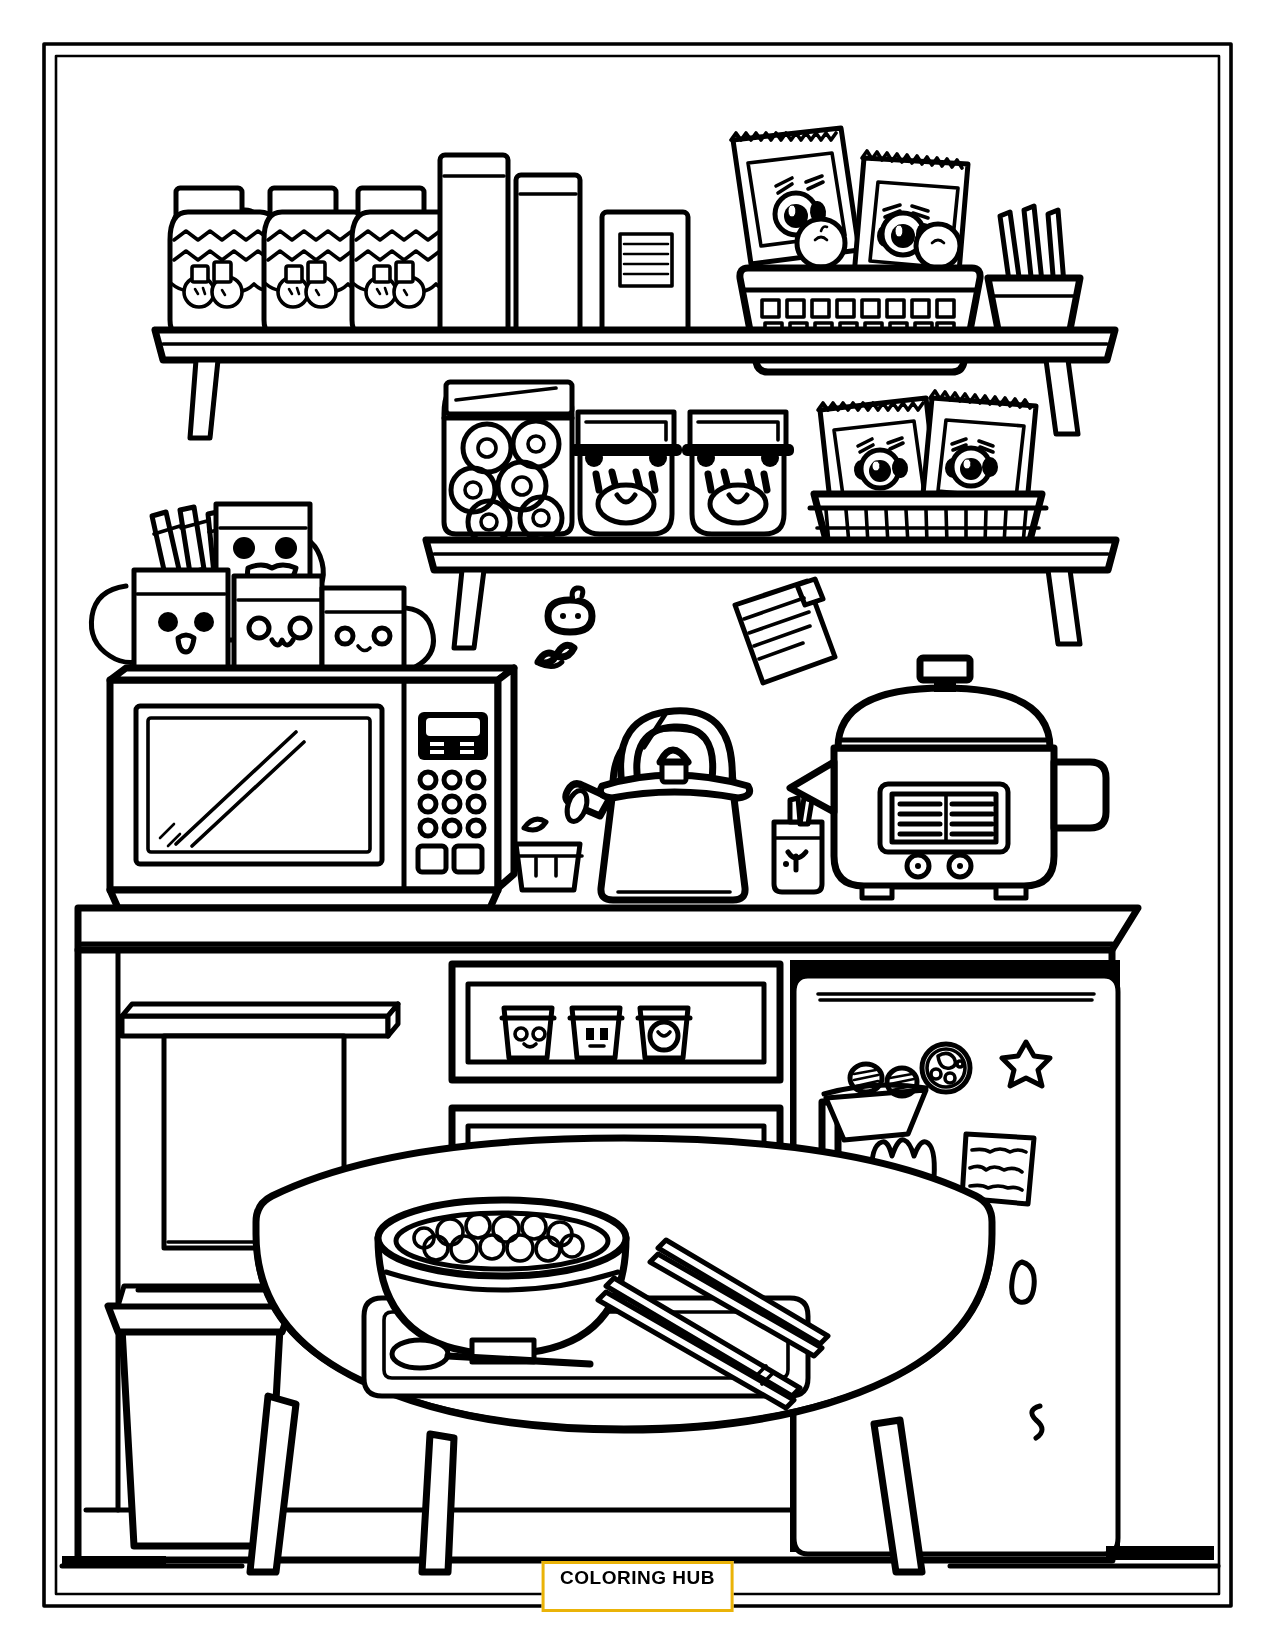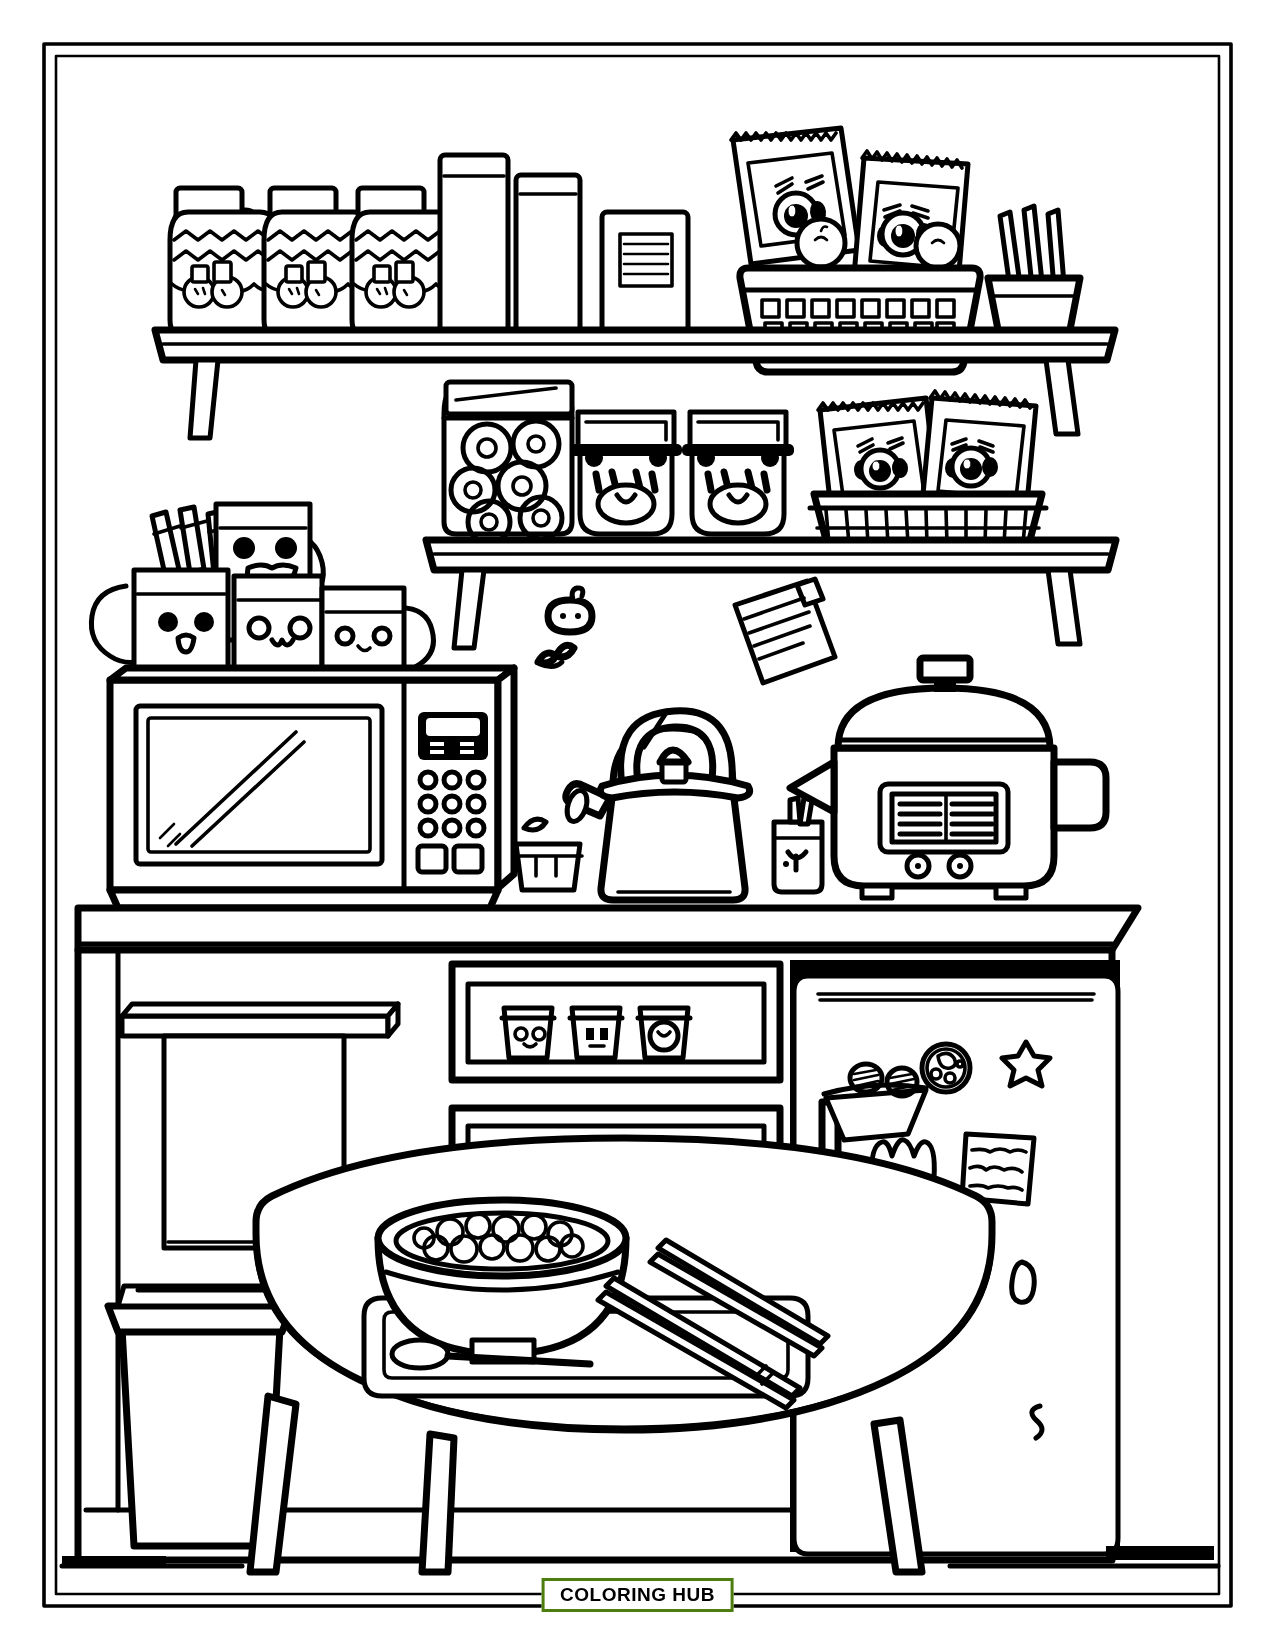--- a/index.html
+++ b/index.html
@@ -1,20 +1,20 @@
 <!DOCTYPE html>
 <html><head>
 <meta charset="utf-8">
 <style>
   html,body{margin:0;padding:0;background:#ffffff;}
   body{font-family:"Liberation Sans", sans-serif;}
   #page{position:relative;width:1275px;height:1650px;background:#ffffff;overflow:hidden;}
   #art{position:absolute;left:0;top:0;width:1275px;height:1650px;}
   .wm{position:absolute;left:50%;transform:translateX(-50%);bottom:38px;
-      background:#ffffff;border:3px solid #4d7c0f;padding:4px 16px 5px 16px;
+      background:#ffffff;border:3px solid #eab308;padding:4px 16px 22px 16px;
       font-weight:bold;font-size:19px;letter-spacing:.5px;color:#000;
       font-family:"Liberation Sans", sans-serif;line-height:1;z-index:5;}
 </style>
 </head>
 <body>
 
 <div id="page">
 
 <svg id="art" viewBox="0 0 1275 1650" xmlns="http://www.w3.org/2000/svg">
   <defs>

